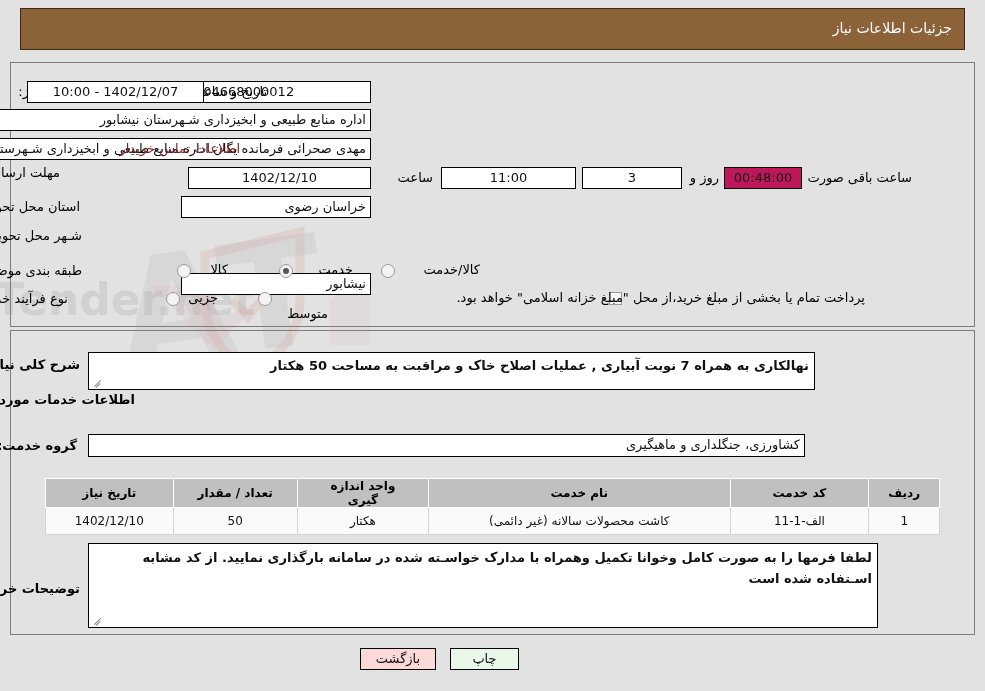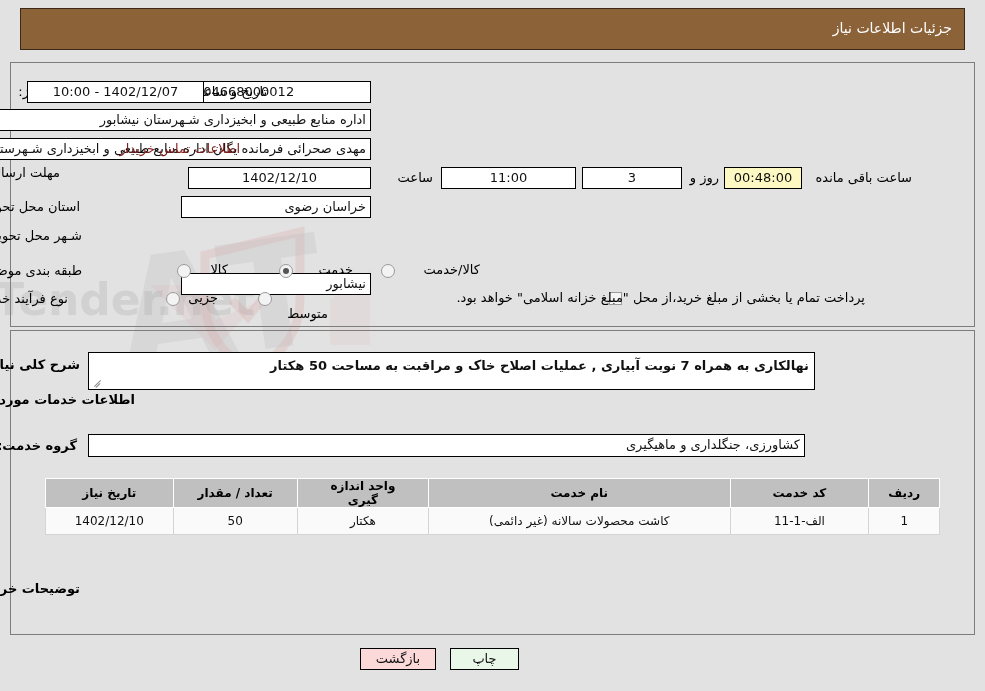--- a/index.html
+++ b/index.html
@@ -83,21 +83,21 @@
     color: #111;
     line-height: 20px;
     height: 22px;
     padding: 0 4px;
     white-space: nowrap;
     overflow: hidden;
     z-index: 3;
   }
   .fld.center { text-align: center; }
   .fld.right  { text-align: right; }
-  .fld.cream  { background: #fef9c3; }
+  .fld.cream  { background: #be185d; }
 
   .link {
     position: absolute;
     font-size: 13px;
     color: #7f1d1d;
     white-space: nowrap;
     cursor: pointer;
     z-index: 4;
   }
 
@@ -267,21 +267,21 @@
   <div class="fld right" style="right:614px; top:138px; width:380px;">مهدی صحرائی فرمانده یگان اداره منابع طبیعی و ابخیزداری شـهرستان نیشابور</div>
   <span class="link" style="right:745px; top:141px;">اطلاعات تماس خریدار</span>
 
   <span class="lbl" style="right:925px; top:165px;">مهلت ارسال پاسخ: تا تاریخ:</span>
   <div class="fld center" style="right:614px; top:167px; width:183px;">1402/12/10</div>
   <span class="lbl" style="right:552px; top:170px;">ساعت</span>
   <div class="fld center" style="right:409px; top:167px; width:135px;">11:00</div>
   <div class="fld center" style="right:303px; top:167px; width:100px;">3</div>
   <span class="lbl" style="right:266px; top:170px;">روز و</span>
   <div class="fld cream center" style="right:183px; top:167px; width:78px;">00:48:00</div>
-  <span class="lbl" style="right:73px; top:170px;">ساعت باقی مانده</span>
+  <span class="lbl" style="right:73px; top:170px;">ساعت باقی صورت</span>
 
   <span class="lbl" style="right:905px; top:199px;">استان محل تحویل:</span>
   <div class="fld right" style="right:614px; top:196px; width:190px;">خراسان رضوی</div>
 
   <span class="lbl" style="right:903px; top:228px;">شـهر محل تحویل:</span>
   <div class="fld right" style="right:614px; top:225px; width:190px;margin-top:48px;">نیشابور</div>
 
   <span class="lbl" style="right:903px; top:263px;">طبقه بندی موضوعی:</span>
   <span class="radio" style="right:794px; top:264px;"></span>
   <span class="radio-lbl" style="right:757px; top:262px;">کالا</span>
@@ -329,17 +329,21 @@
         <td>الف-1-11</td>
         <td>کاشت محصولات سالانه (غیر دائمی)</td>
         <td>هکتار</td>
         <td>50</td>
         <td>1402/12/10</td>
       </tr>
     </tbody>
   </table>
 
   <span class="lbl lbl-bold" style="right:905px; top:581px;">توضیحات خریدار:</span>
+  <div class="ta" style="right:107px; top:543px; width:790px; height:85px; line-height:21px;">
+    <span>لطفا فرمها را به صورت کامل وخوانا تکمیل وهمراه با مدارک خواسـته شده در سامانه بارگذاری نمایید. از کد مشابه اسـتفاده شده است</span>
+    <span class="grip"></span>
+  </div>
 
   <div class="btn btn-print" style="right:466px; top:648px; width:69px;">چاپ</div>
   <div class="btn btn-back" style="right:549px; top:648px; width:76px;">بازگشت</div>
 
 </div>
 
 </body></html>

